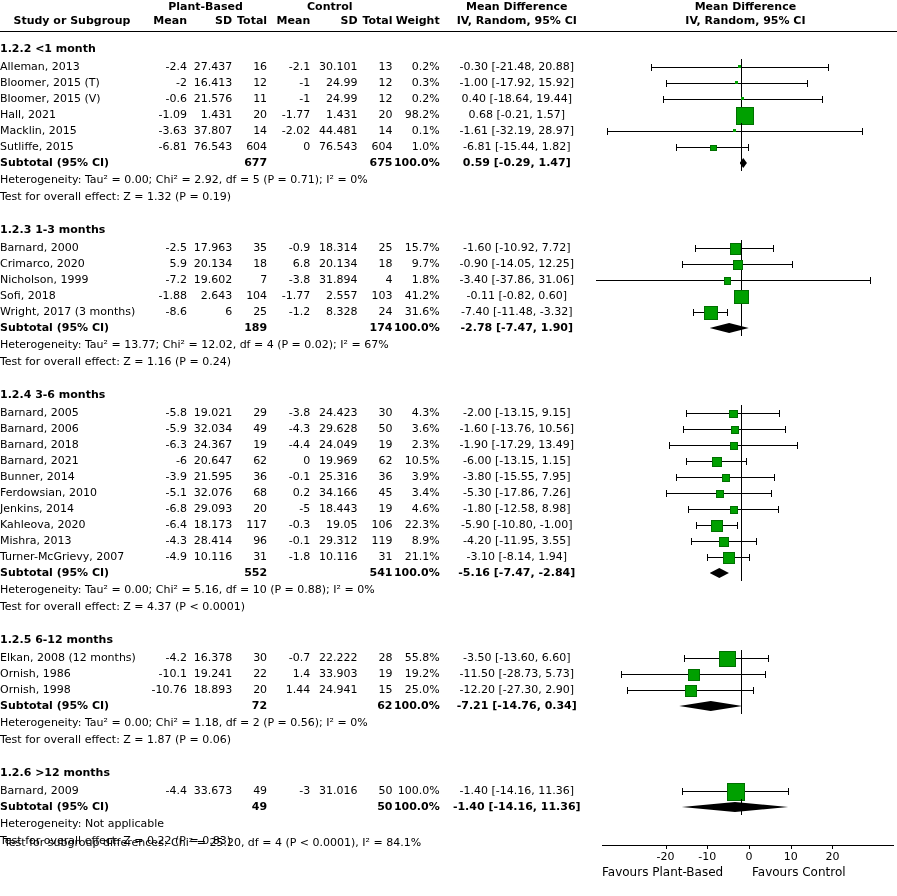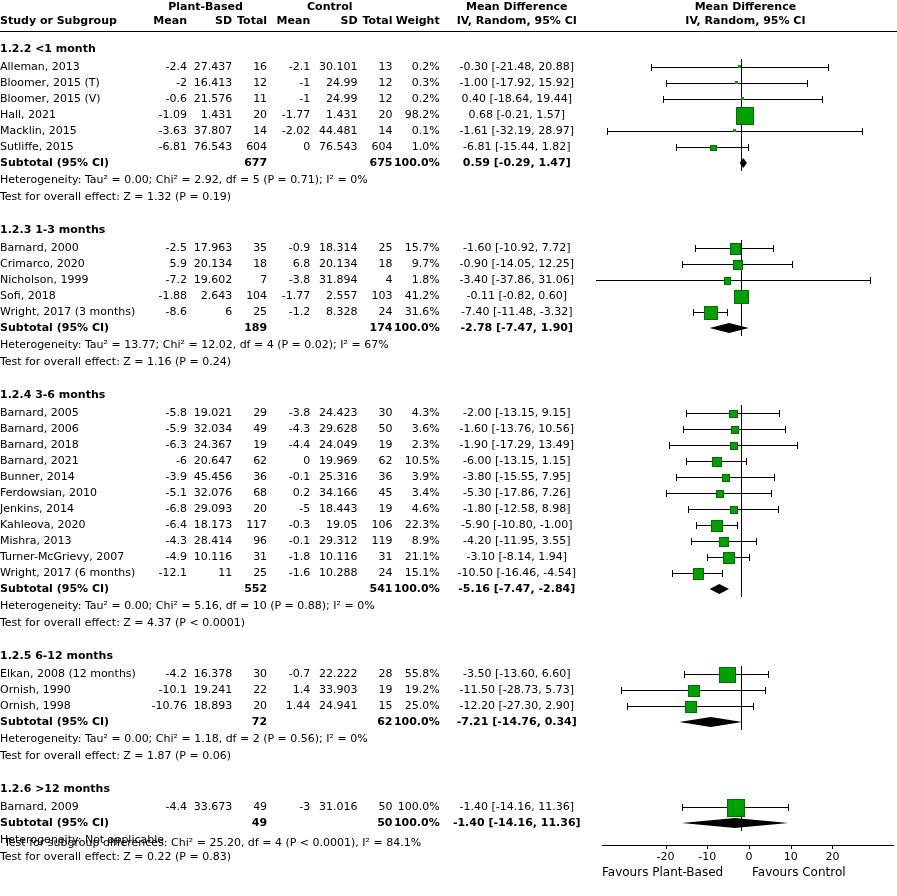--- a/index.html
+++ b/index.html
@@ -23,21 +23,21 @@
   .c-t1{width:34px;text-align:right;padding-right:4px;}
   .c-m2{width:42px;text-align:right;}
   .c-sd2{width:46px;text-align:right;padding-right:3px;}
   .c-t2{width:34px;text-align:right;padding-right:4px;}
   .c-w{width:46px;text-align:right;padding-right:4px;}
   .c-md{width:150px;text-align:center;}
   .c-plot{width:295px;}
 
   .hdr-top td{font-weight:bold;text-align:center;padding-bottom:1px;}
   .hdr-sub td{font-weight:bold;padding-bottom:2px;}
-  .hdr-sub td.c-study{text-align:left;}
+  .hdr-sub td.c-study{text-align:center;}
   .hdr-rule td{border-bottom:1px solid #000;height:2px;font-size:0;line-height:0;}
 
   .row{height:16px;line-height:16px;}
   .row td{height:16px;line-height:16px;}
   .grp td{font-weight:bold;padding-top:7px;height:20px;line-height:20px;}
   .sub td{font-weight:bold;}
   .het td,.test td{padding-top:1px;height:16px;line-height:16px;}
   .spacer td{height:8px;font-size:0;line-height:0;}
 
   
@@ -460,21 +460,21 @@
               <div class="ci" style="left: 92.1457px; width: 59.6514px;"></div>
               <div class="cap" style="left: 92.1457px;"></div>
               <div class="cap" style="left: 151.797px;"></div>
               <div class="sq" style="width: 8.02257px; height: 8.02257px; left: 117.96px; top: 3.98871px;"></div>
             </div>
           </td>
         </tr>
         <tr class="row">
           <td class="c-study">Bunner, 2014</td>
           <td class="c-m1">-3.9</td>
-          <td class="c-sd1">45.456</td>
+          <td class="c-sd1">21.595</td>
           <td class="c-t1">36</td>
           <td class="c-m2">-0.1</td>
           <td class="c-sd2">25.316</td>
           <td class="c-t2">36</td>
           <td class="c-w">3.9%</td>
           <td class="c-md">-3.80 [-15.55, 7.95]</td>
           <td class="c-plot plotcell">
             <div class="pbox">
               <div class="zline"></div>
               <div class="ci" style="left: 82.1343px; width: 98.0286px;"></div>
@@ -574,40 +574,20 @@
           <td class="c-t2">31</td>
           <td class="c-w">21.1%</td>
           <td class="c-md">-3.10 [-8.14, 1.94]</td>
           <td class="c-plot plotcell">
             <div class="pbox">
               <div class="zline"></div>
               <div class="ci" style="left: 113.045px; width: 42.048px;"></div>
               <div class="cap" style="left: 113.045px;"></div>
               <div class="cap" style="left: 155.093px;"></div>
               <div class="sq" style="width: 10.1199px; height: 10.1199px; left: 129.009px; top: 2.94006px;"></div>
-            </div>
-          </td>
-        </tr>
-        <tr class="row">
-          <td class="c-study">Wright, 2017 (6 months)</td>
-          <td class="c-m1">-12.1</td>
-          <td class="c-sd1">11</td>
-          <td class="c-t1">25</td>
-          <td class="c-m2">-1.6</td>
-          <td class="c-sd2">10.288</td>
-          <td class="c-t2">24</td>
-          <td class="c-w">15.1%</td>
-          <td class="c-md">-10.50 [-16.46, -4.54]</td>
-          <td class="c-plot plotcell">
-            <div class="pbox">
-              <div class="zline"></div>
-              <div class="ci" style="left: 78.3383px; width: 49.7234px;"></div>
-              <div class="cap" style="left: 78.3383px;"></div>
-              <div class="cap" style="left: 128.062px;"></div>
-              <div class="sq" style="width: 9.0231px; height: 9.0231px; left: 98.6884px; top: 3.48845px;"></div>
             </div>
           </td>
         </tr>
         <tr class="row sub">
           <td class="c-study">Subtotal (95% CI)</td>
           <td class="c-m1"></td>
           <td class="c-sd1"></td>
           <td class="c-t1">552</td>
           <td class="c-m2"></td>
           <td class="c-sd2"></td>
@@ -647,21 +627,21 @@
             <div class="pbox">
               <div class="zline"></div>
               <div class="ci" style="left: 90.2686px; width: 84.2629px;"></div>
               <div class="cap" style="left: 90.2686px;"></div>
               <div class="cap" style="left: 174.531px;"></div>
               <div class="sq" style="width: 14.5784px; height: 14.5784px; left: 125.111px; top: 0.710797px;"></div>
             </div>
           </td>
         </tr>
         <tr class="row">
-          <td class="c-study">Ornish, 1990</td>
+          <td class="c-study">Ornish, 1986</td>
           <td class="c-m1">-10.1</td>
           <td class="c-sd1">19.241</td>
           <td class="c-t1">22</td>
           <td class="c-m2">1.4</td>
           <td class="c-sd2">33.903</td>
           <td class="c-t2">19</td>
           <td class="c-w">19.2%</td>
           <td class="c-md">-11.50 [-28.73, 5.73]</td>
           <td class="c-plot plotcell">
             <div class="pbox">

